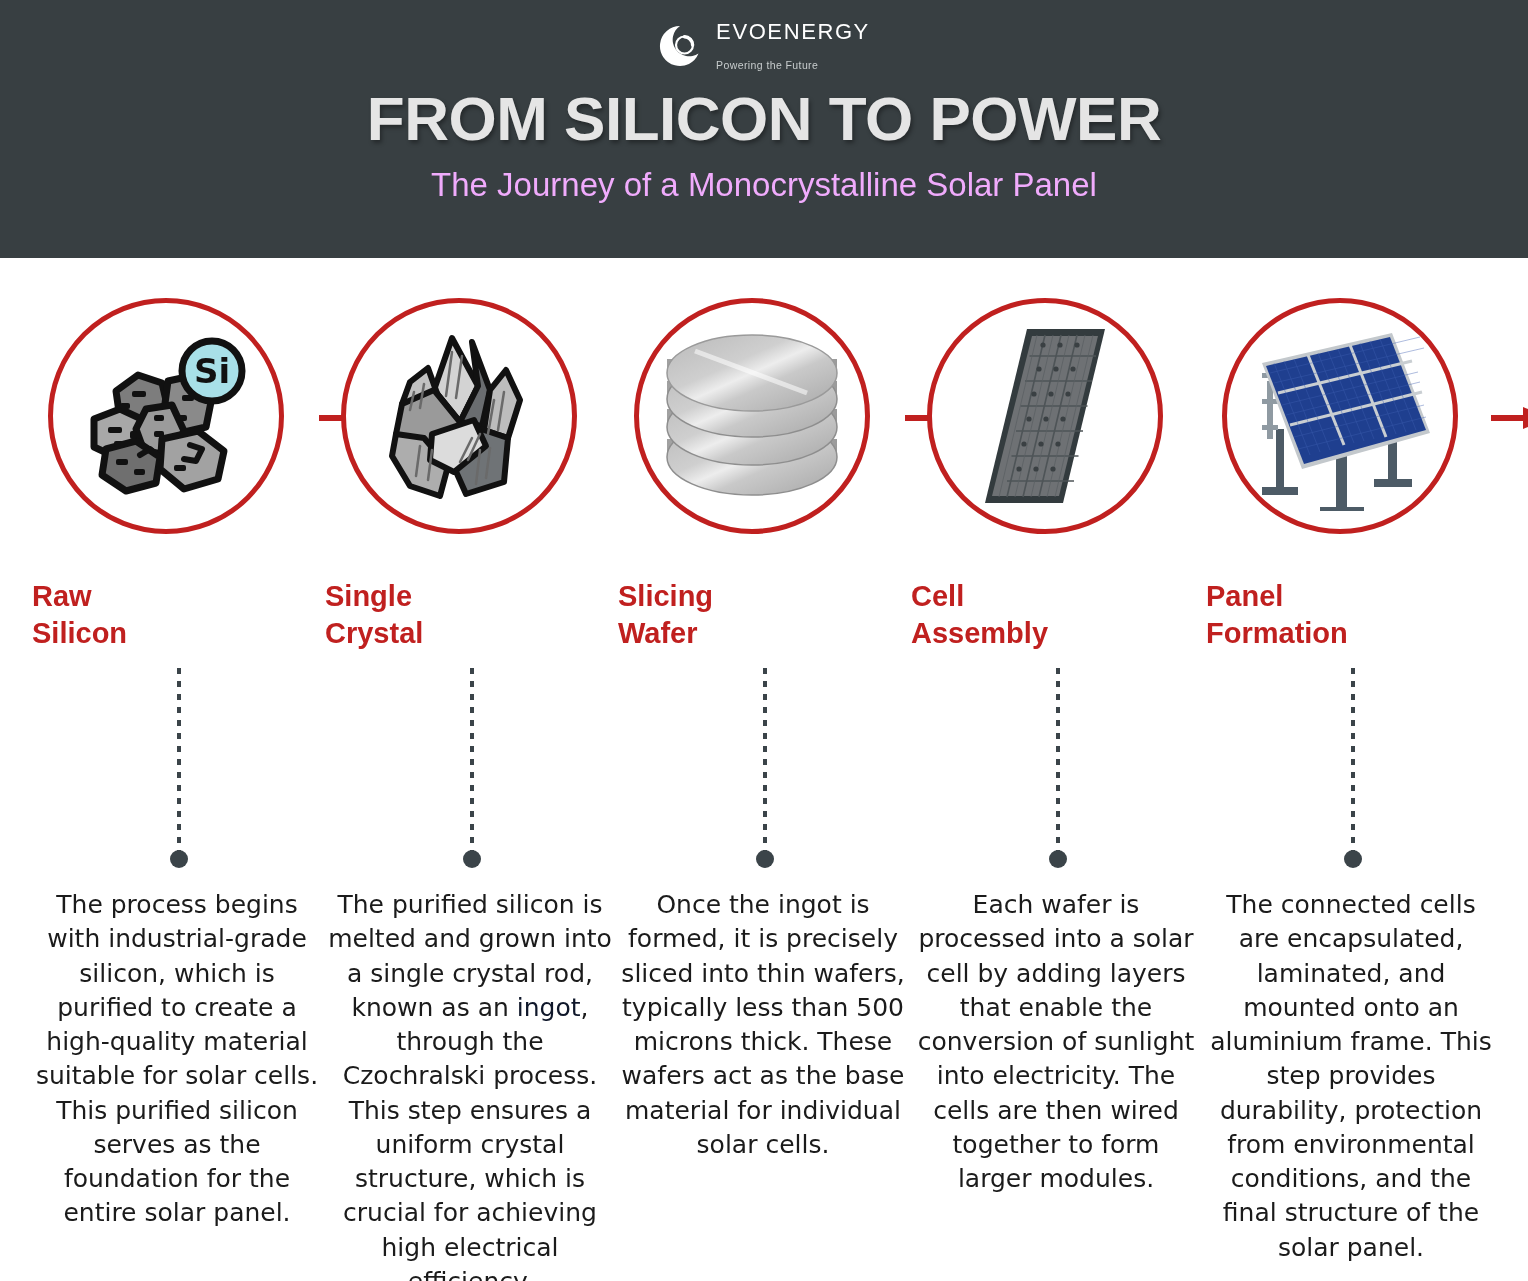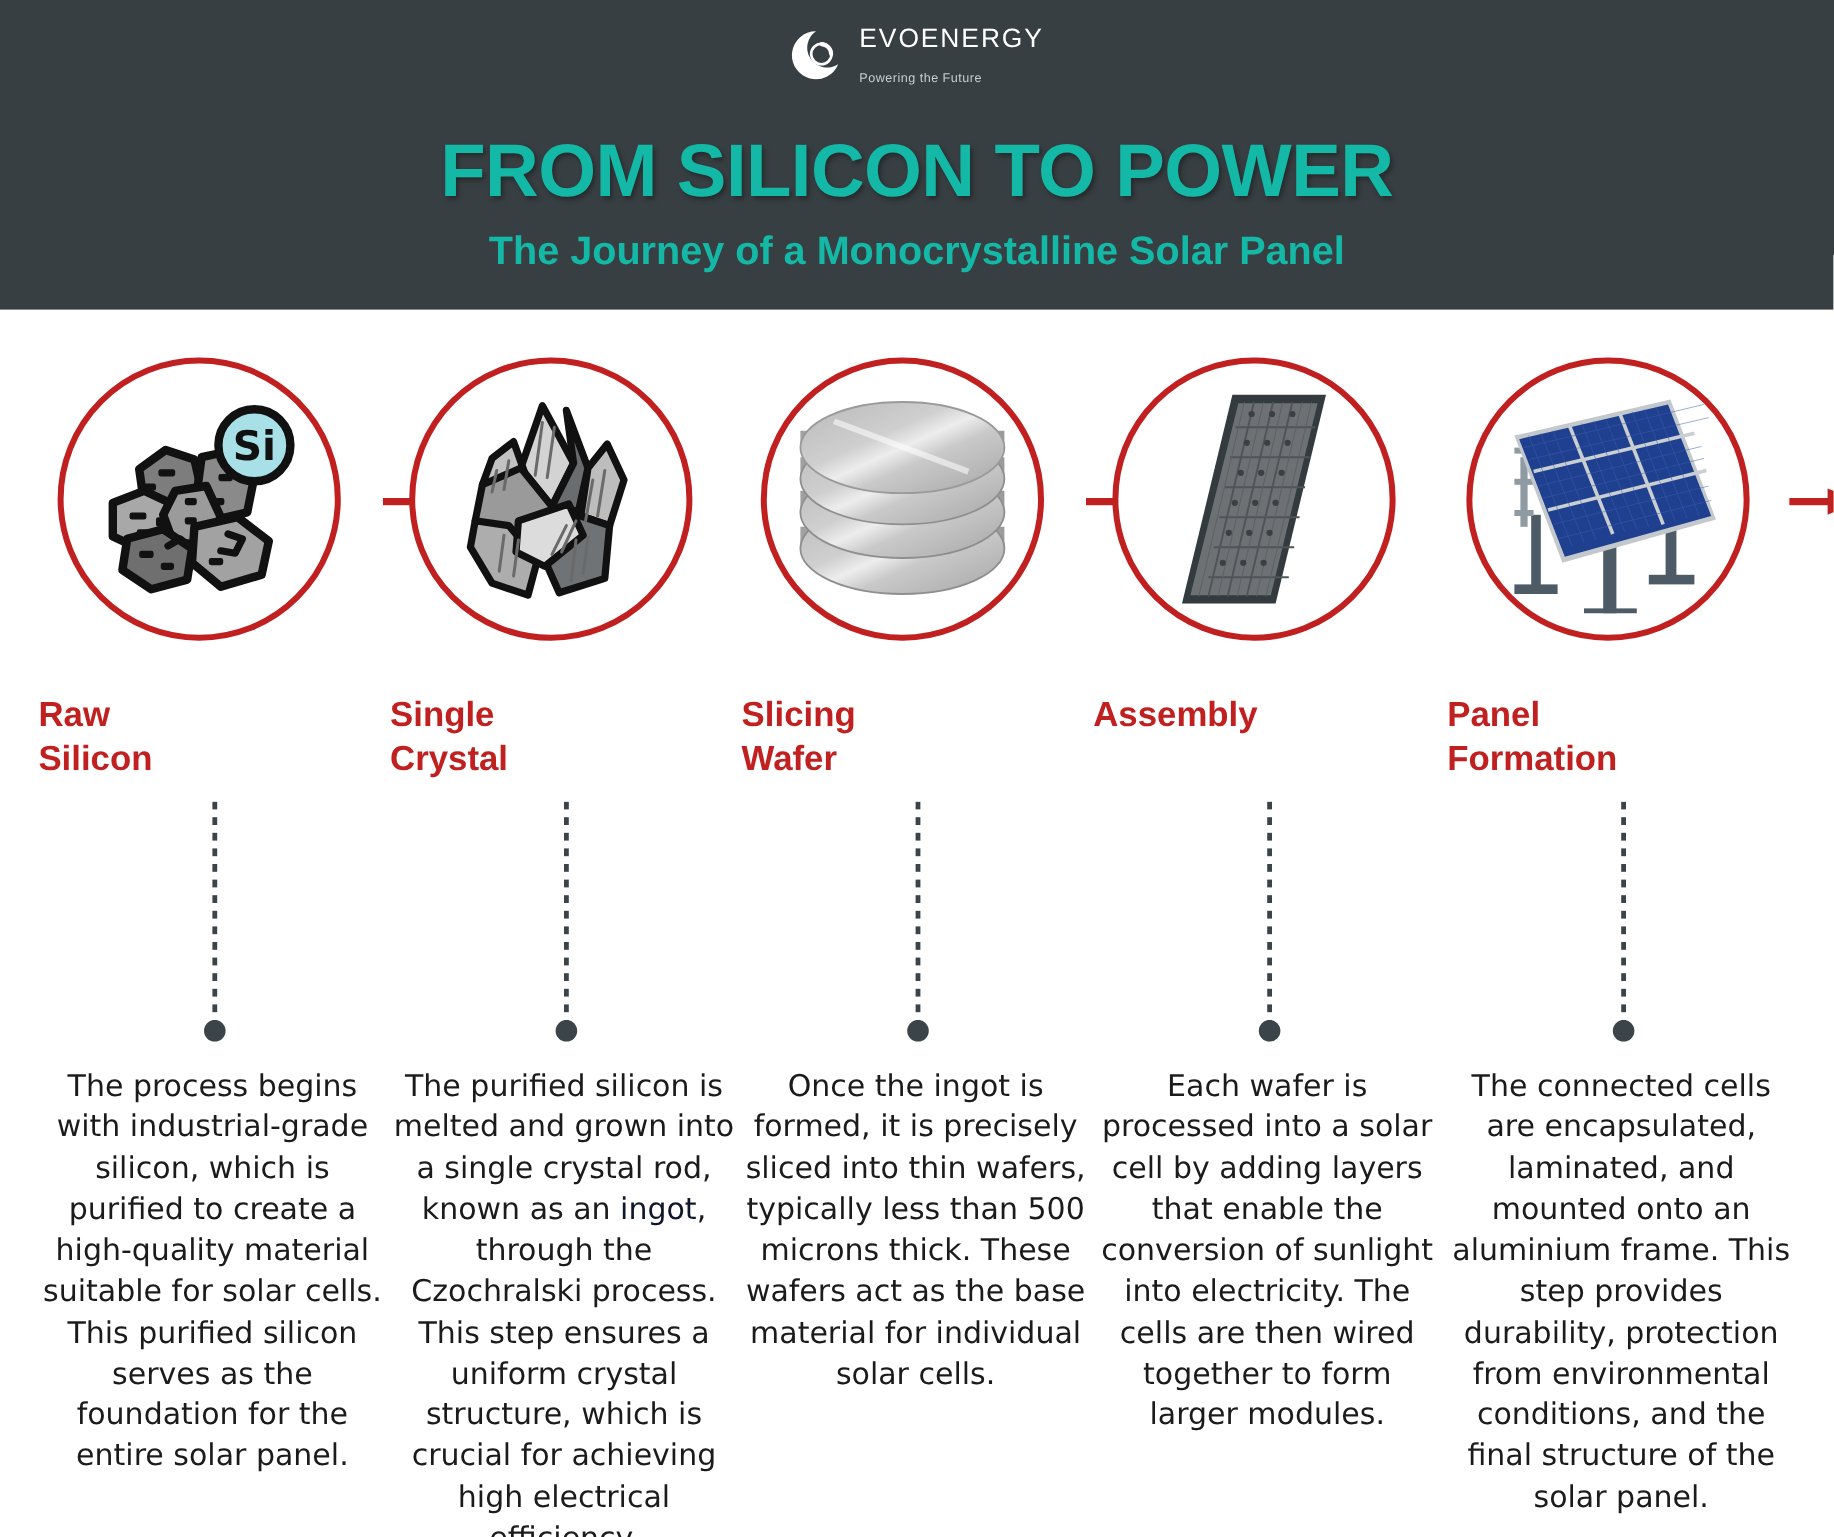--- a/index.html
+++ b/index.html
@@ -23,29 +23,29 @@
   .brand-mark { width:44px; height:44px; position:relative; }
   .brand-text { display:flex; flex-direction:column; line-height:1; }
   .brand-name {
     font-size:22px; font-weight:normal; color:#ffffff;
     letter-spacing:1.6px;
   }
   .brand-tag {
     font-size:10.5px; color:#c7cccd; letter-spacing:.4px; margin-top:17px;
   }
   .main-title {
-    margin-top:36px;
-    font-size:62px; font-weight:bold; color:#14b8a6;
+    margin-top:12px;
+    font-size:62px; font-weight:bold; color:#e5e5e5;
     letter-spacing:-0.5px;
     text-shadow:2px 3px 4px rgba(0,0,0,.35);
     white-space:nowrap;
   }
   .sub-title {
     margin-top:12px;
-    font-size:33px; font-weight:700; color:#14b8a6;
+    font-size:33px; font-weight:400; color:#f0abfc;
     white-space:nowrap;
   }
 
   
   .flow {
     position:absolute; top:258px; left:0;
     width:1384px; height:1023px;
   }
   .col {
     position:absolute; top:0; width:290px;
@@ -305,20 +305,21 @@
             <circle cx="76" cy="123" r="2.6"></circle>
             <circle cx="93" cy="123" r="2.6"></circle>
           <circle cx="54" cy="148" r="2.6"></circle>
             <circle cx="71" cy="148" r="2.6"></circle>
             <circle cx="88" cy="148" r="2.6"></circle>
         </g>
       </svg>
     </div>
 
     <div class="step-label">
+      <div>Cell</div>
       <div>Assembly</div>
     </div>
     <div class="connector"></div>
     <div class="dot"></div>
     <div class="desc">Each wafer is processed into a solar cell by adding layers that enable the conversion of sunlight into electricity. The cells are then wired together to form larger modules.</div>
   </div>
 
   <div class="col col-4">
     <div class="circle">
       <svg width="200" height="190" viewBox="0 0 200 190">

